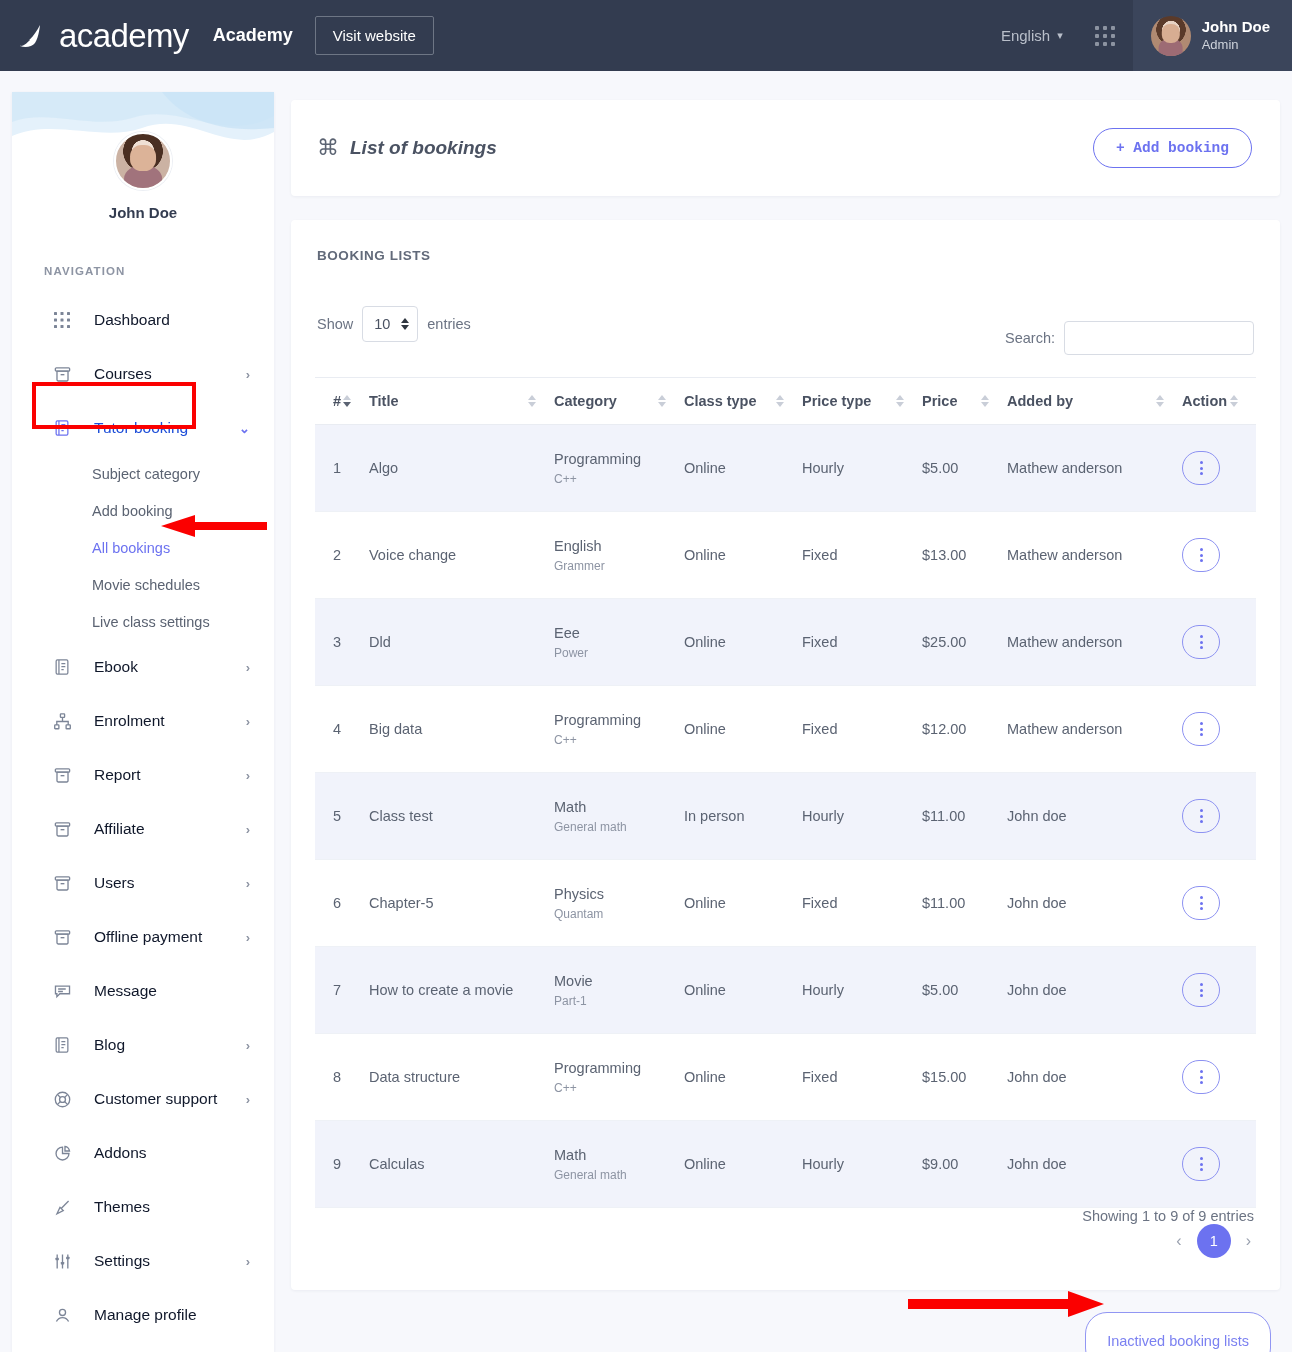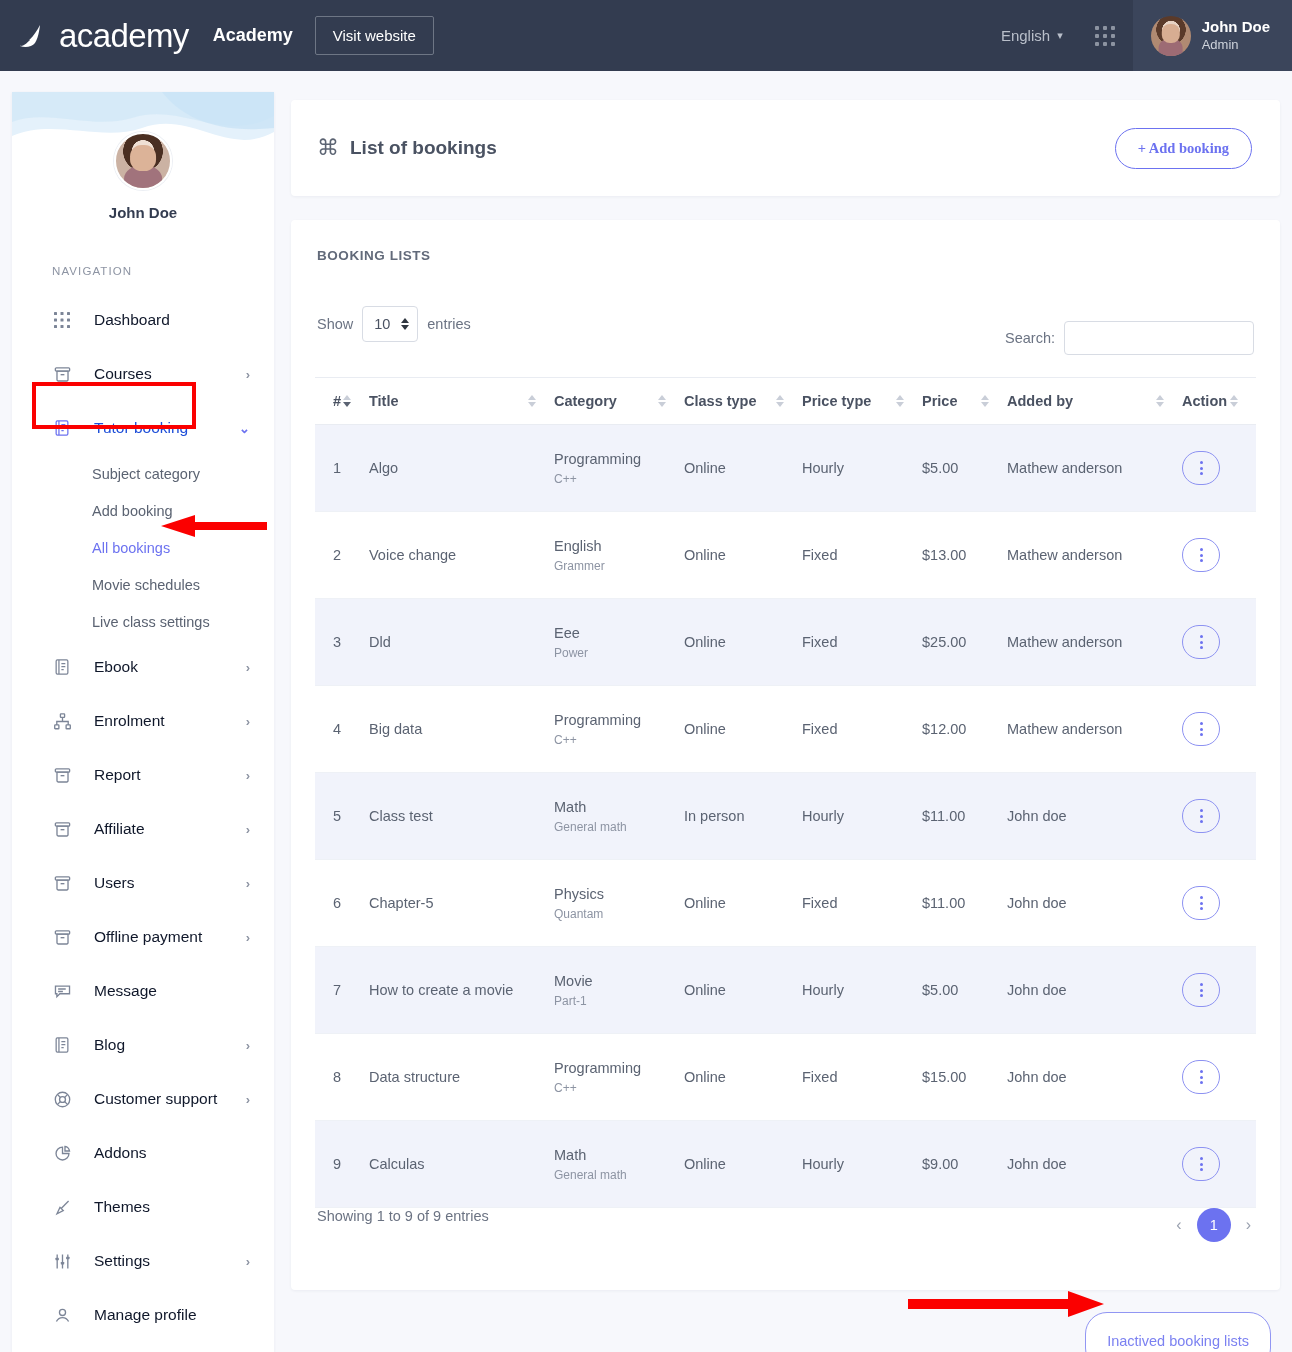--- a/index.html
+++ b/index.html
@@ -109,22 +109,22 @@
   }
   .avatar-lg::after {
     content:''; position:absolute; left:50%; top:20%;
     width:48%; height:48%; transform:translateX(-50%);
     background:#dcb398; border-radius:44%;
   }
   .side-name {
     margin-top: 14px; font-size: 15px; font-weight: 700; color: #333c50;
   }
   .nav-label {
-    margin: 44px 0 0 40px;
-    font-size: 11.5px; font-weight: 400; letter-spacing: 1.1px;
+    margin: 44px 0 0 32px;
+    font-size: 11.5px; font-weight: 700; letter-spacing: 1.1px;
     color: #8d94a3;
   }
   .nav-list { margin-top: 16px; }
   .nav-item {
     display: flex; align-items: center;
     height: 54px; padding: 0 24px 0 40px;
     cursor: pointer; position: relative;
   }
   .nav-ico {
     width: 20px; height: 20px; flex: none;
@@ -182,27 +182,27 @@
     box-shadow: 0 1px 3px rgba(40,50,80,.06);
   }
   .page-head {
     height: 96px;
     display: flex; align-items: center;
     padding: 0 28px 0 26px;
   }
   .page-head-ico {
     font-size: 22px; color: #5b6372; line-height: 1; margin-right: 11px;
   }
-  .page-title { font-size: 19px; font-weight: 700; color: #4a5262; }
+  .page-title { font-size: 19px; font-weight: 700; color: #4a5262; font-style: italic; }
   .add-btn {
     margin-left: auto;
     border: 1px solid #6c72f0; color: #6c72f0;
     background: #ffffff; border-radius: 22px;
     padding: 11px 22px; font-size: 14.5px; font-weight: 700;
-    cursor: pointer; font-family: Liberation Serif, serif;
+    cursor: pointer; font-family: Liberation Mono, monospace;
   }
 
   .table-card { margin-top: 24px; padding: 28px 24px 0 24px; padding-bottom: 4px; }
   .sec-title {
     font-size: 13.5px; font-weight: 700; letter-spacing: .55px;
     color: #626a7a; padding: 0 2px;
   }
   .dt-controls {
     display: flex; align-items: center;
     margin-top: 30px; padding: 0 2px;
@@ -267,22 +267,22 @@
 
   .act-btn {
     width: 38px; height: 34px;
     border: 1px solid #8d92f2; border-radius: 17px;
     background: transparent; cursor: pointer;
     display: flex; flex-direction: column; align-items: center; justify-content: center; gap: 2.5px;
   }
   .act-btn i { width: 3px; height: 3px; border-radius: 50%; background: #6c72f0; display: block; }
 
   .dt-foot {
-    display: flex; align-items: flex-start;
-    height: 78px; padding: 0 2px;
+    display: flex; align-items: flex-end;
+    height: 78px; padding: 0 2px; flex-direction: column;
   }
   .dt-info { font-size: 14.5px; color: #6b7383; }
   .pager { margin-left: auto; display: flex; align-items: center; gap: 12px; }
   .pg-arrow { color: #9aa1af; font-size: 16px; cursor: pointer; padding: 0 3px; }
   .pg-num {
     width: 34px; height: 34px; border-radius: 50%;
     background: #6c72f0; color: #ffffff;
     display: flex; align-items: center; justify-content: center;
     font-size: 14.5px; cursor: pointer;
   }

